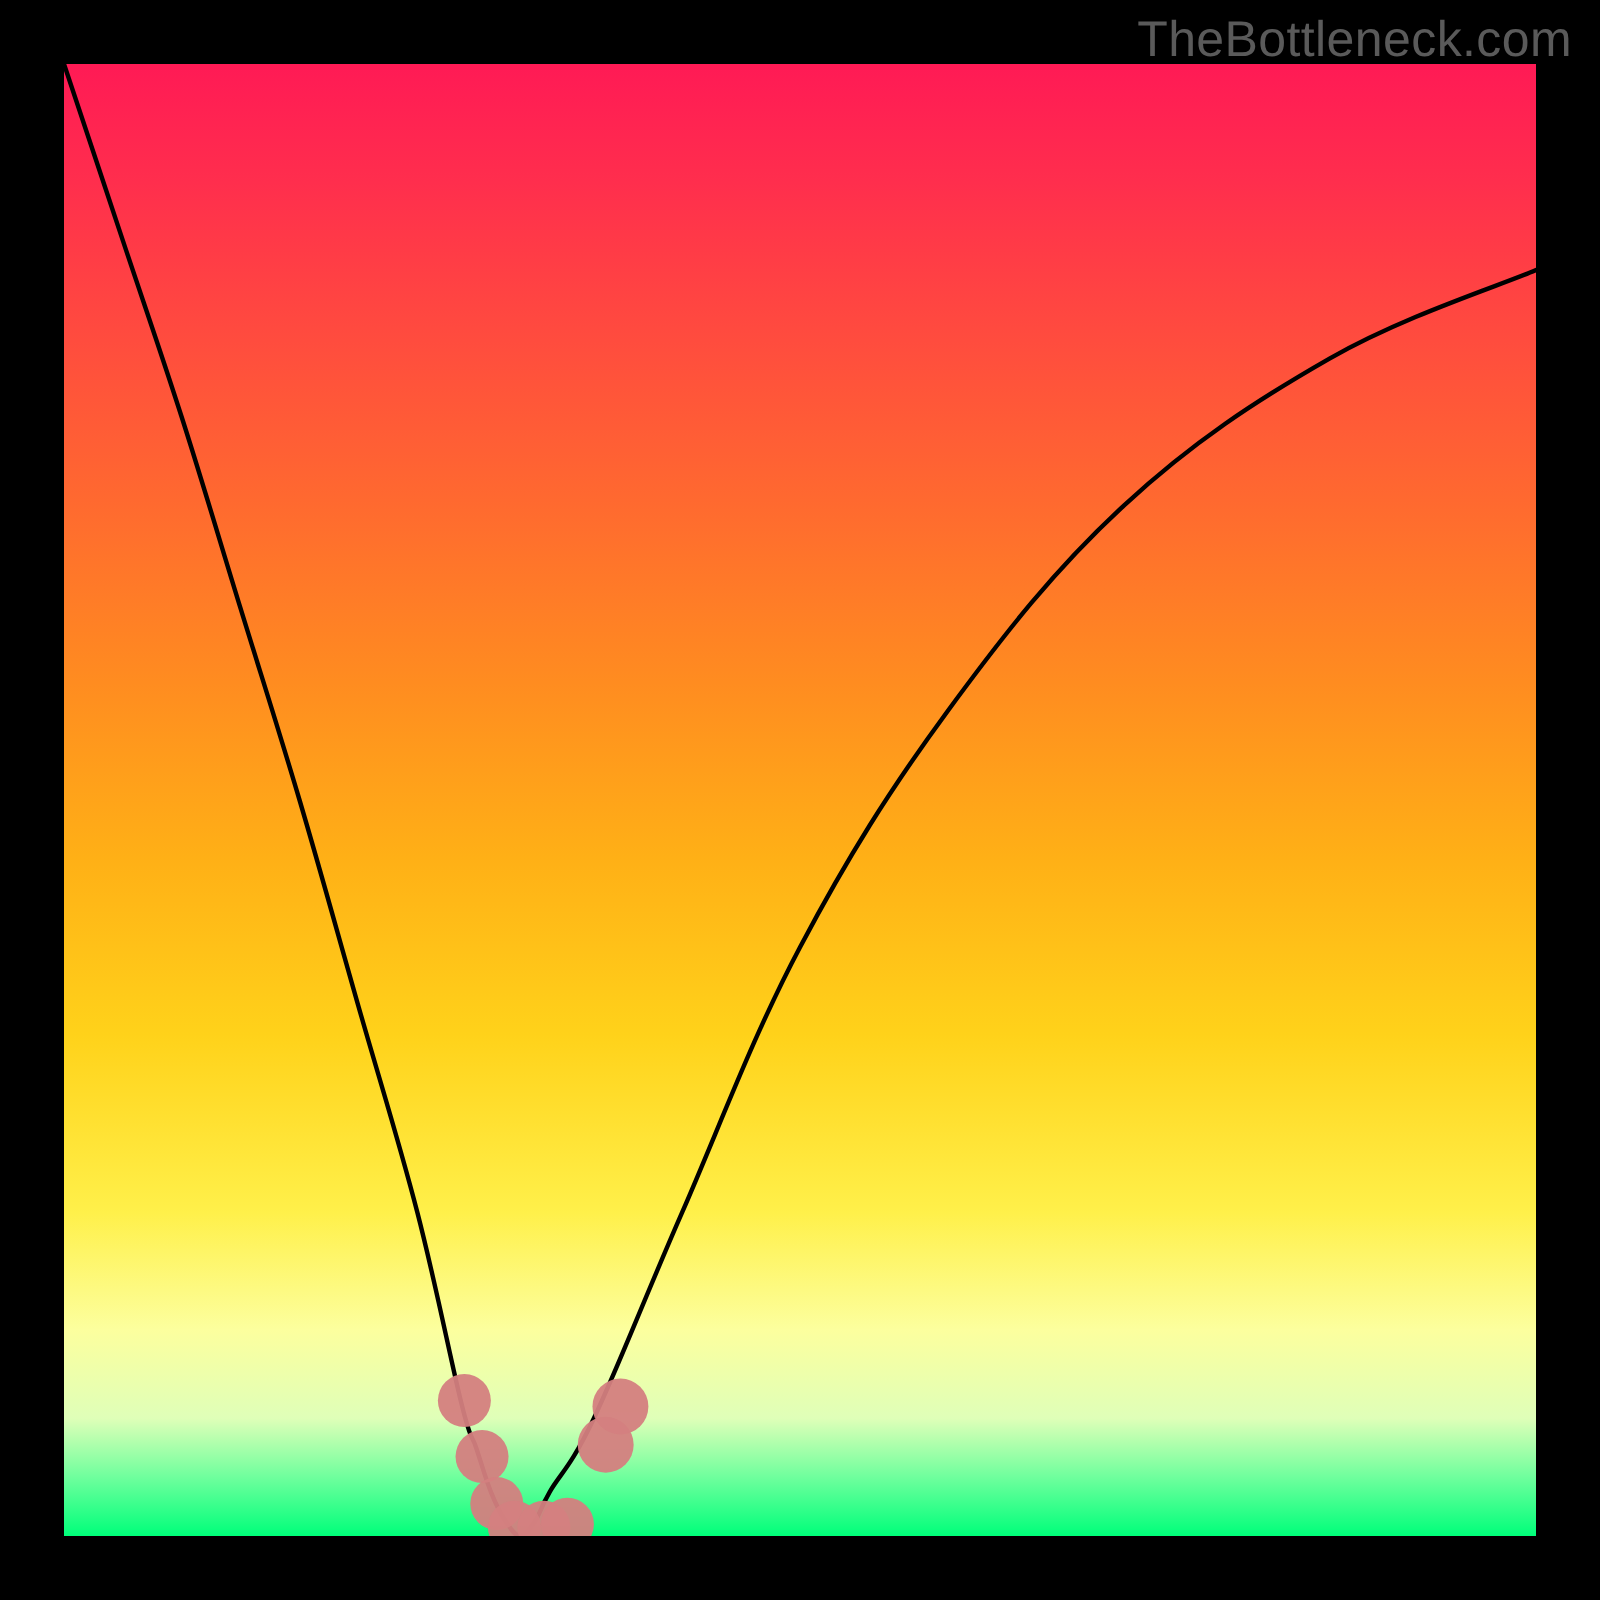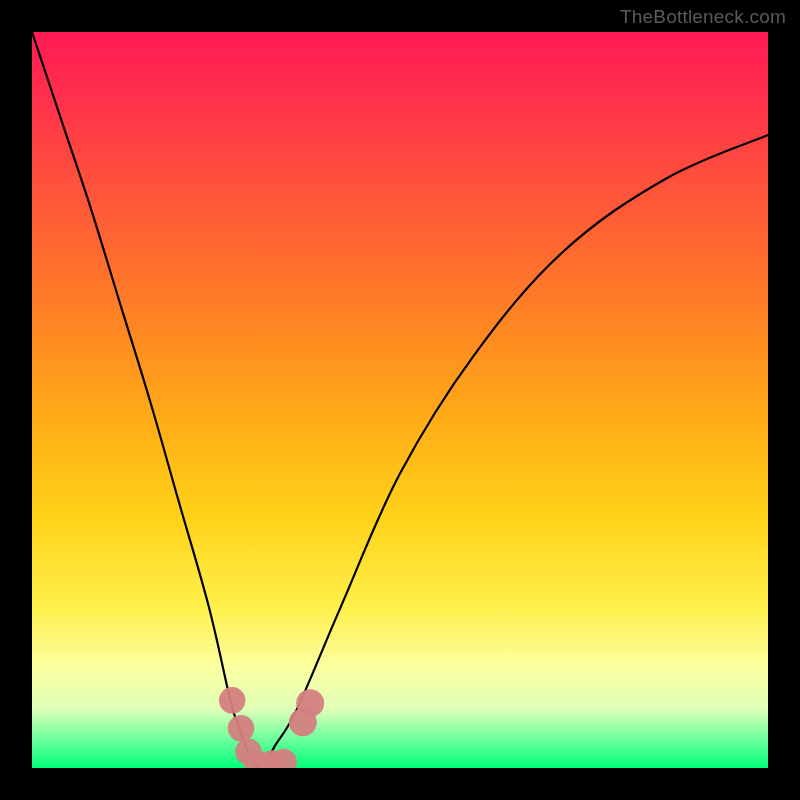--- a/index.html
+++ b/index.html
@@ -8,21 +8,21 @@
     position: relative;
     width: 800px;
     height: 800px;
     background: #000;
   }
   .watermark {
     position: absolute;
     top: 6px;
     right: 14px;
     font-family: Arial, Helvetica, sans-serif;
-    font-size: 19px;
+    font-size: 25px;
     font-weight: 500;
     color: #5a5a5a;
     letter-spacing: 0.2px;
     z-index: 50;
   }
   .plot {
     position: absolute;
     left: 32px;
     top: 32px;
     width: 736px;

